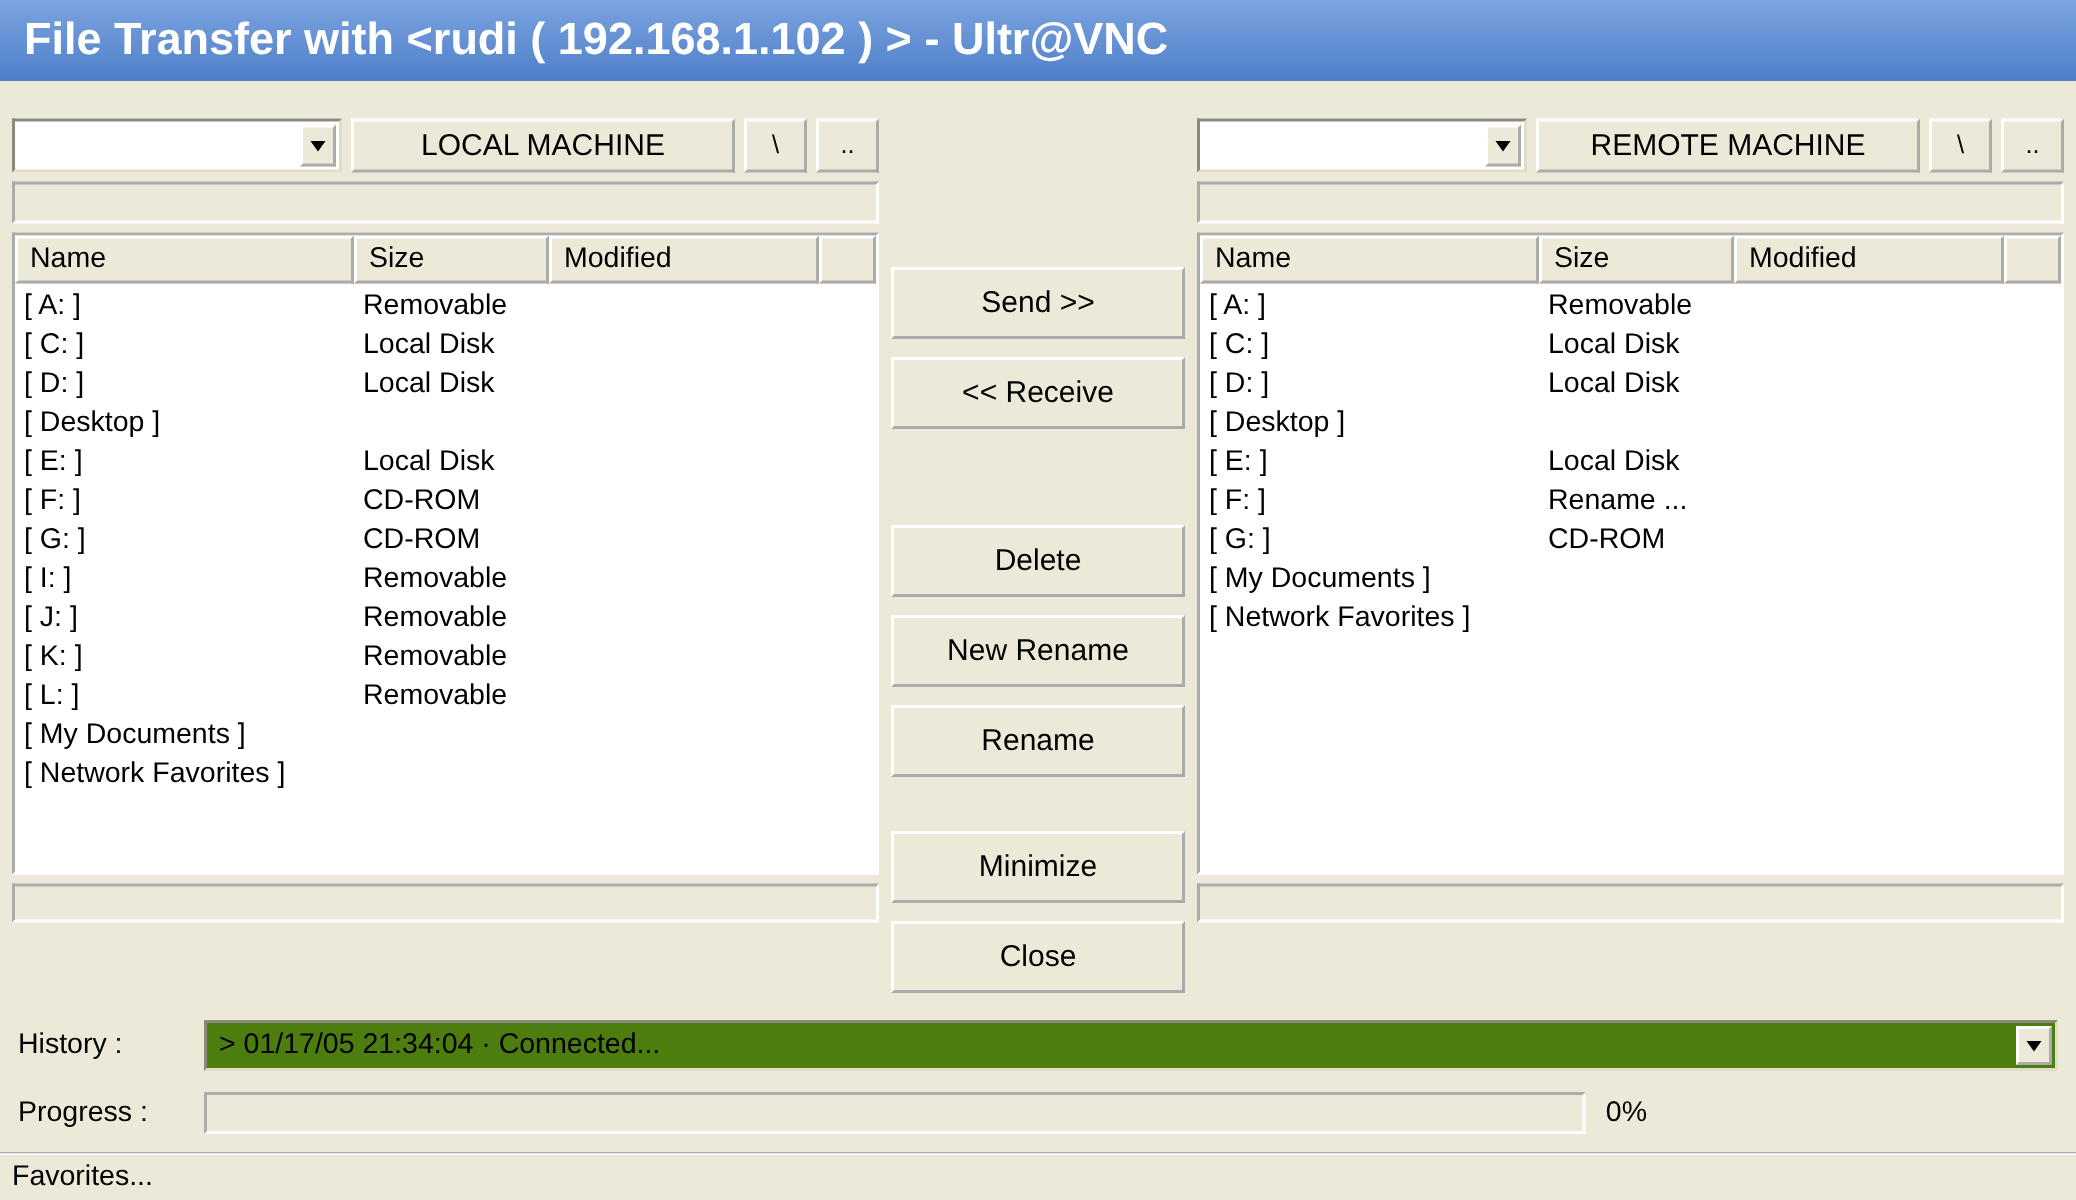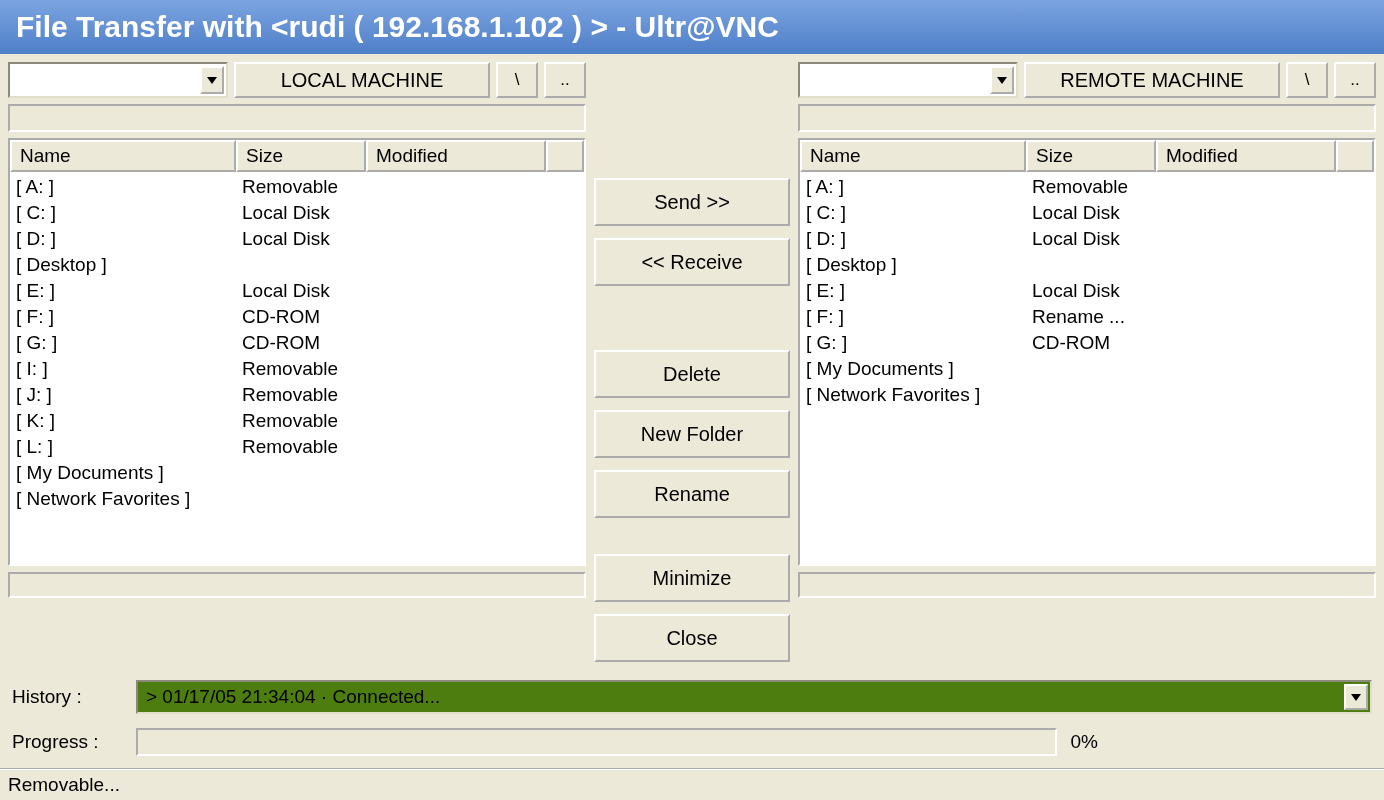--- a/index.html
+++ b/index.html
@@ -31,20 +31,21 @@
   .pane {
     flex: 1 1 0;
     display: flex;
     flex-direction: column;
   }
   .pane-top {
     display: flex;
     gap: 6px;
     align-items: stretch;
     margin-bottom: 6px;
+    margin-top: 17px;
   }
   .combo {
     background: #fff;
     border: 2px inset #e0ddc8;
     height: 36px;
     position: relative;
     flex: 0 0 auto;
   }
   .combo .drop {
     position: absolute;
@@ -263,21 +264,21 @@
           </div>
       </div>
       <div class="bevel-inset" style="margin-top:6px"></div>
     </div>
 
     <div class="middle">
       <button class="midbtn">Send &gt;&gt;</button>
       <button class="midbtn">&lt;&lt; Receive</button>
       <div class="spacer"></div>
       <button class="midbtn">Delete</button>
-      <button class="midbtn">New Folder</button>
+      <button class="midbtn">New Rename</button>
       <button class="midbtn">Rename</button>
       <div style="height:12px"></div>
       <button class="midbtn">Minimize</button>
       <button class="midbtn">Close</button>
     </div>
 
     <div class="pane">
       <div class="pane-top">
         <div class="combo" style="width:220px">
           <div class="drop"></div>
@@ -358,14 +359,14 @@
     <div class="bottom-row">
       <div class="bottom-label">Progress :</div>
       <div class="progress-track"></div>
       <div style="font-size:19px">0%</div>
       <div style="width:260px"></div>
     </div>
   </div>
 </div>
 
 <div class="statusbar">
-  <span>Removable...</span>
+  <span>Favorites...</span>
 </div>
 
 </body></html>

